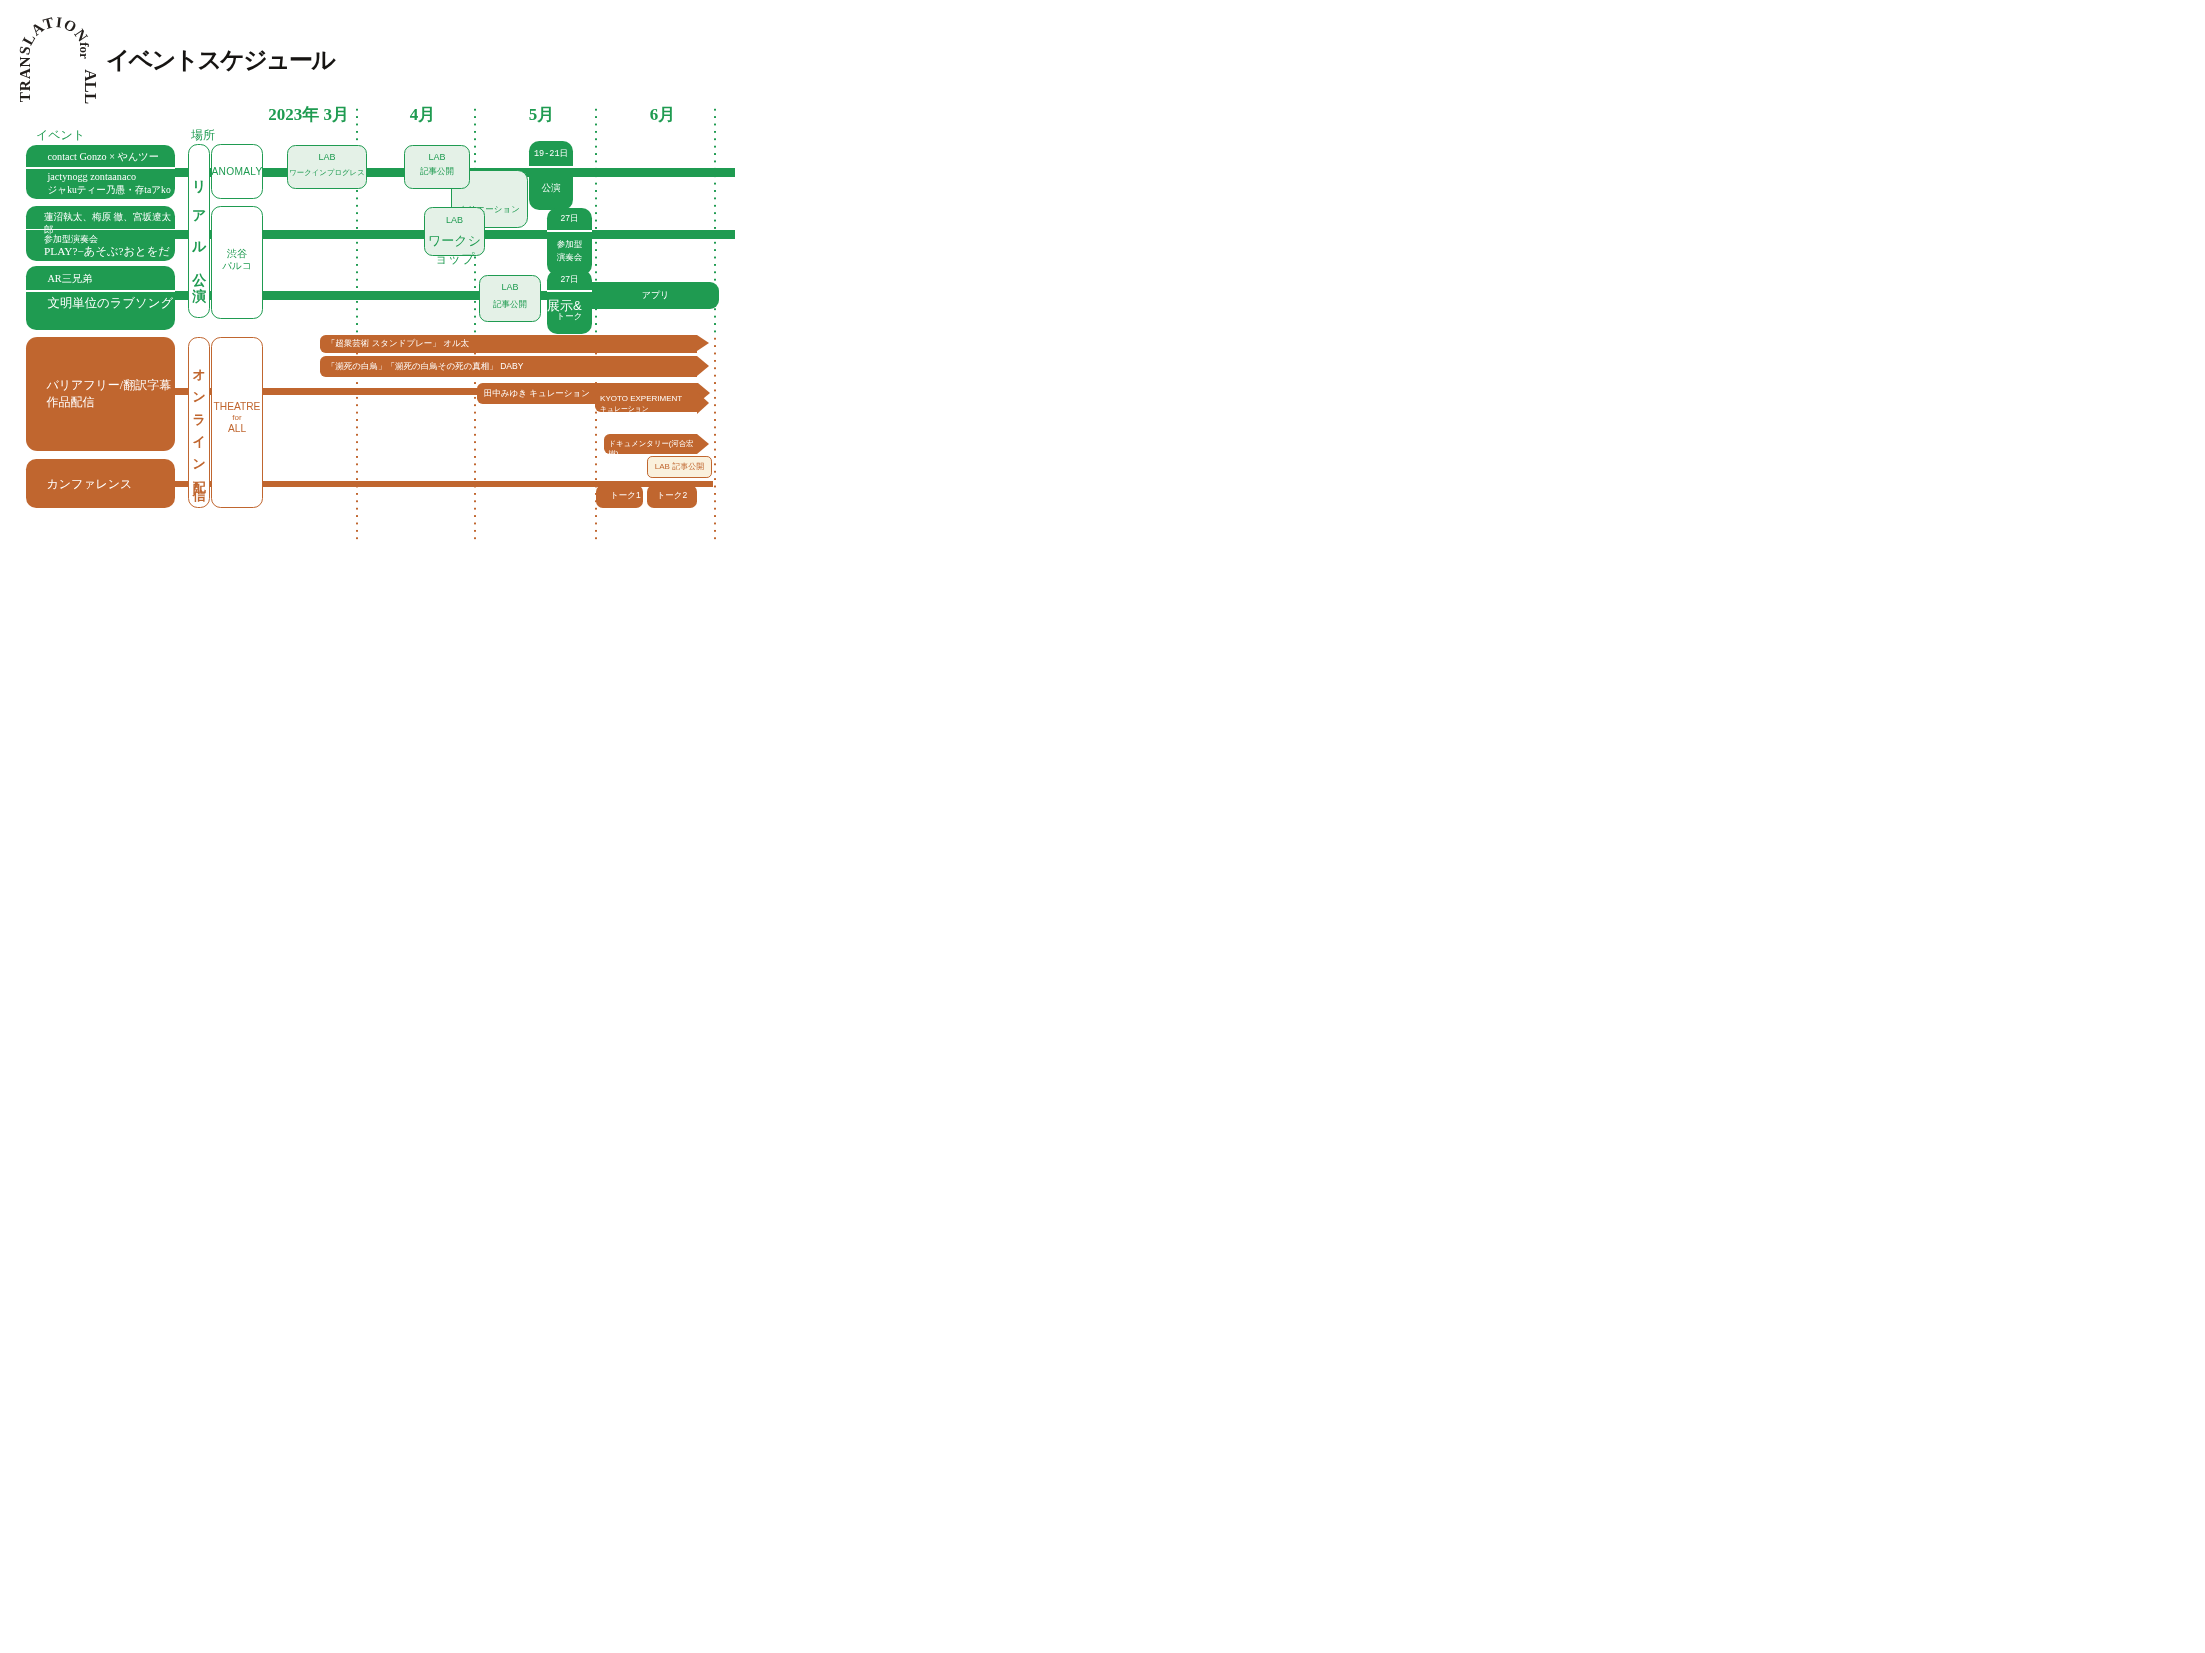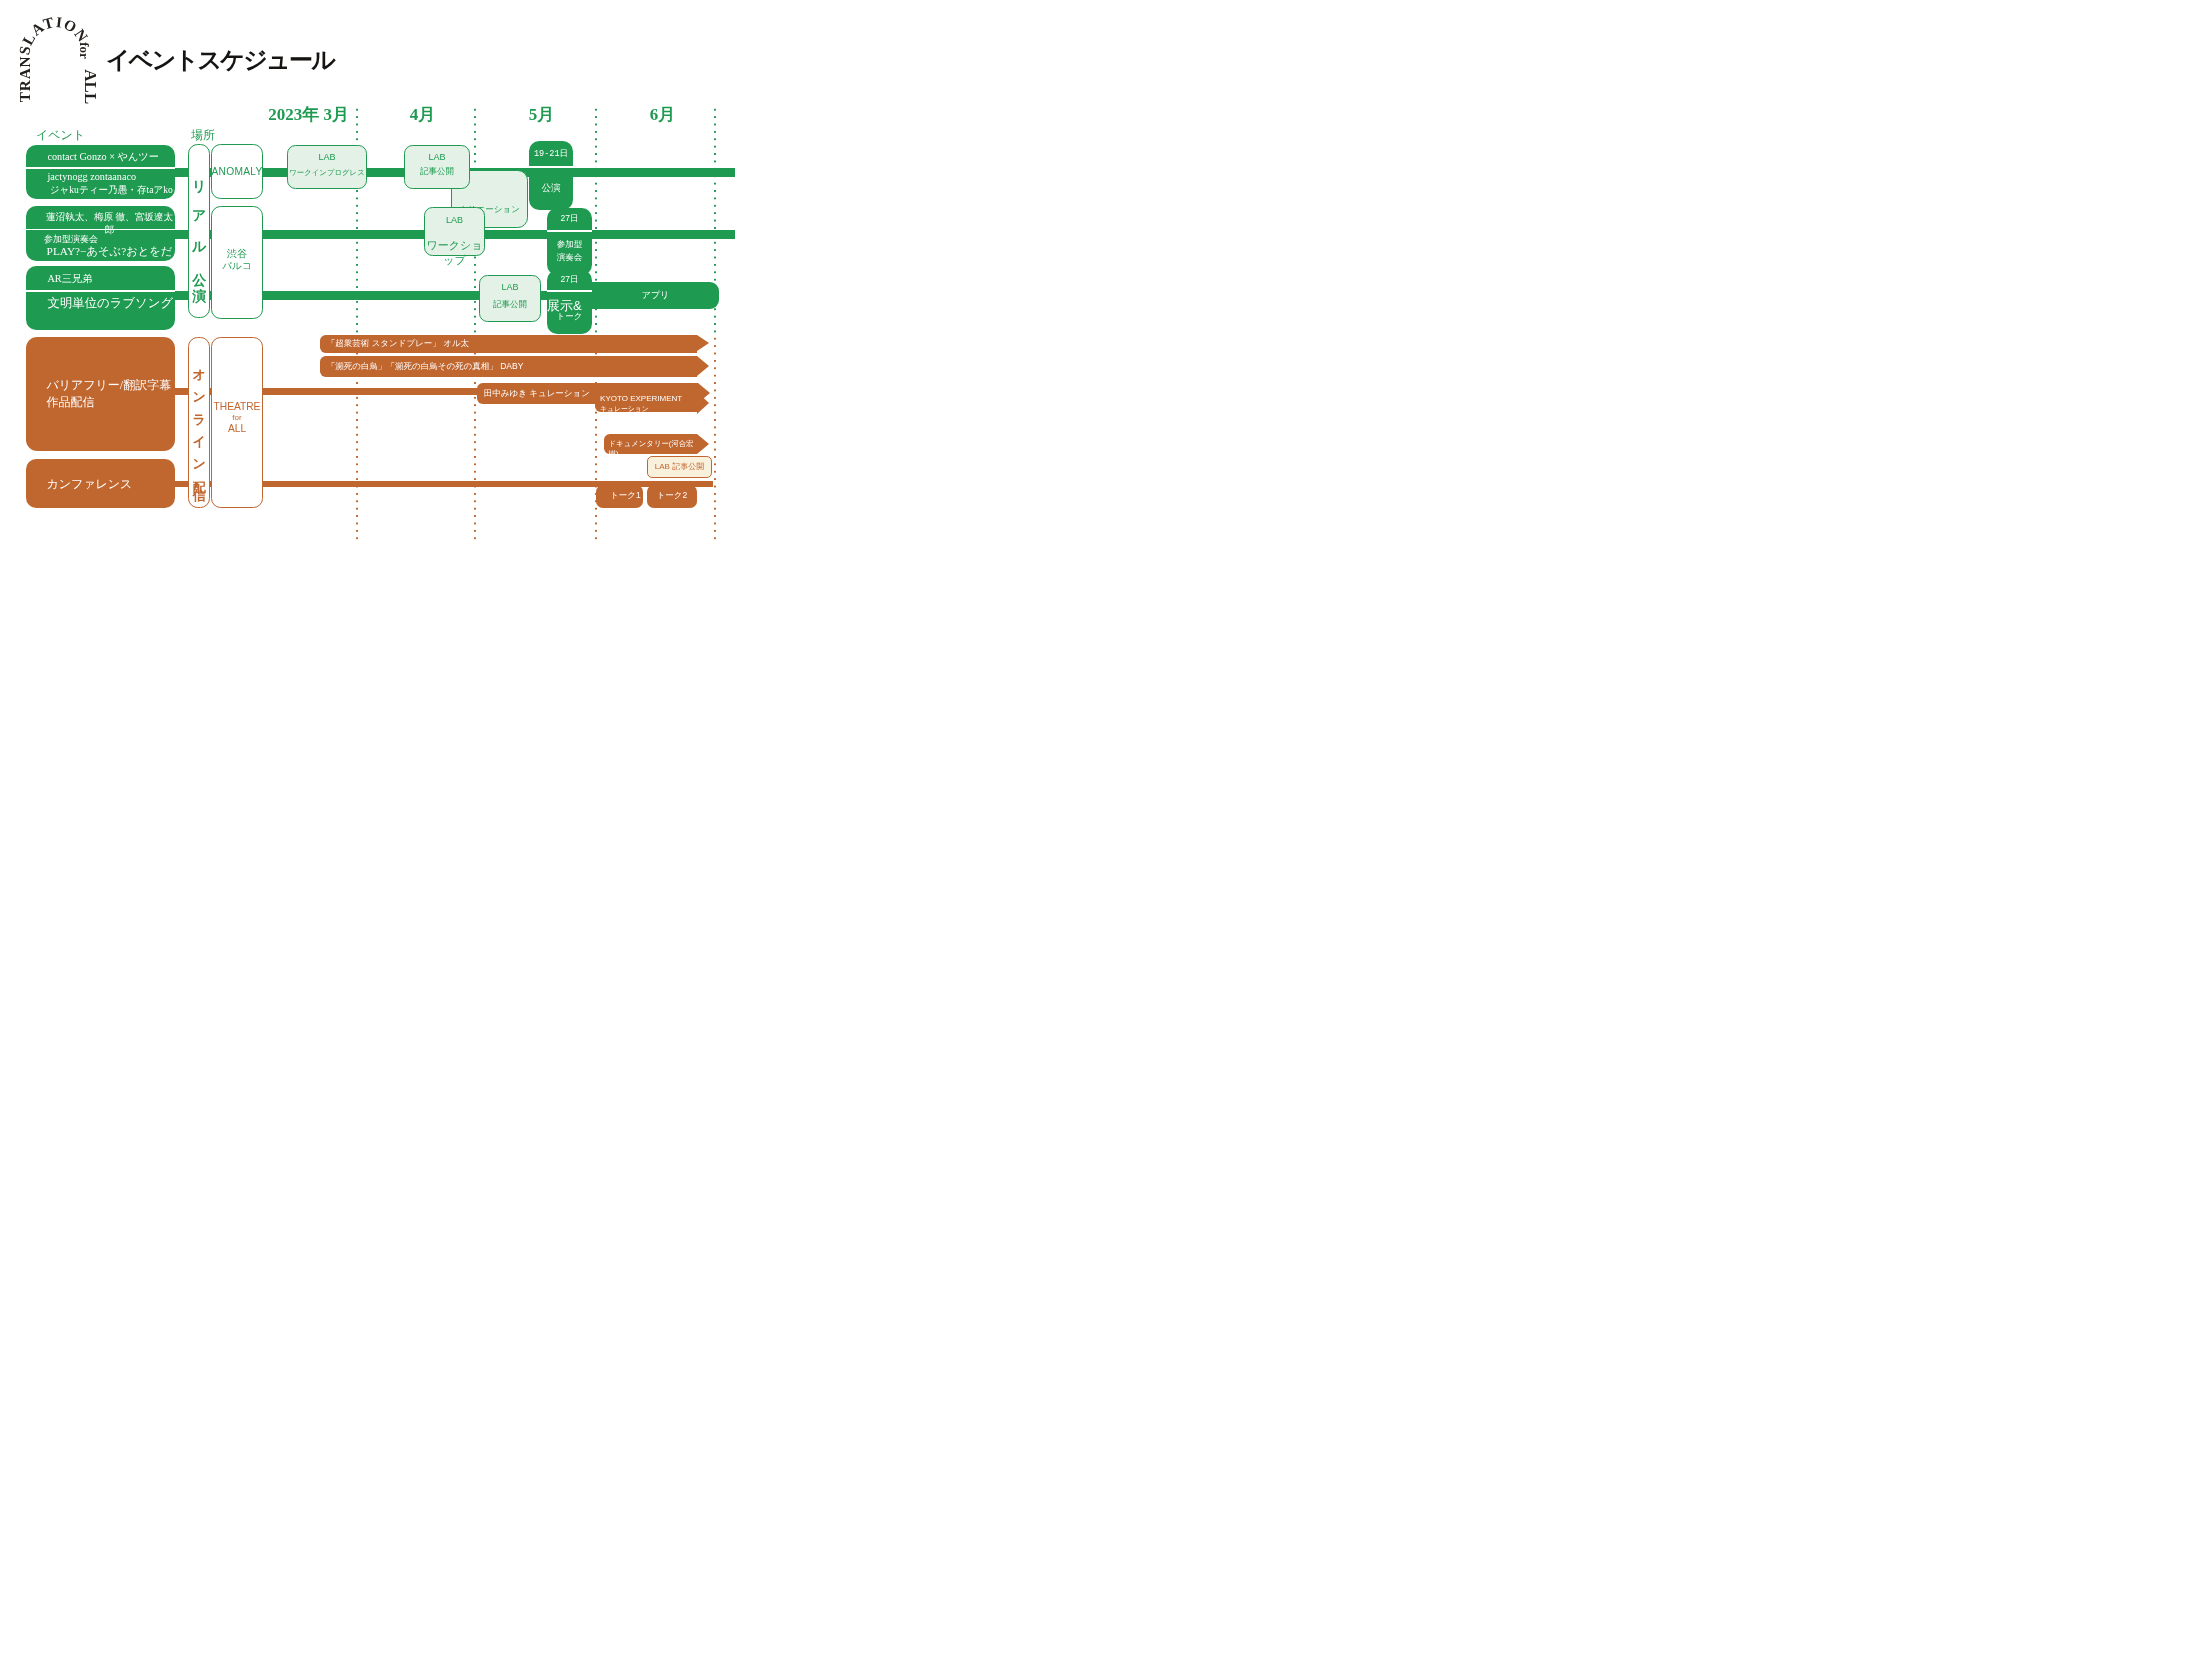--- a/index.html
+++ b/index.html
@@ -8,21 +8,21 @@
     --orange:#c0662f;
     --cream:#faf1dd;
     --ink:#231f1c;
   }
   *{margin:0;padding:0;box-sizing:border-box;}
   html,body{background:#ffffff;}
   body{width:735px;height:551px;overflow:hidden;}
   .canvas{position:relative;width:735px;height:551px;background:#fff;
           font-family:"Liberation Sans","DejaVu Sans",sans-serif;}
   .abs{position:absolute;}
-  .serif{font-family:"Liberation Serif","DejaVu Serif",serif;text-align:center;}
+  .serif{font-family:"Liberation Serif","DejaVu Serif",serif;}
   .sans{font-family:"Liberation Sans","DejaVu Sans",sans-serif;}
   .ctr{display:flex;align-items:center;justify-content:center;text-align:center;}
 
   .gsolid{background:var(--green);color:#fff;border-radius:10.2px;}
   .glight{background:var(--green-light);border:1.7px solid var(--green);color:var(--green);border-radius:8.5px;}
   .wboxg{background:#fff;border:1.7px solid var(--green);color:var(--green);border-radius:9.6px;}
   .wboxo{background:#fff;border:1.7px solid var(--orange);color:var(--orange);border-radius:9.6px;}
   .osolid{background:var(--orange);color:#fff;}
 
   .hline{position:absolute;background:var(--green);height:9px;z-index:2;}
@@ -127,21 +127,21 @@
   </div>
 
   <div class="abs gsolid z5 sans" style="left:529px;top:141px;width:44px;height:69px;font-family:Liberation Mono, monospace;">
     <div class="abs" style="left:0;top:7.4px;width:100%;text-align:center;font-size:8.5px;">19-21日</div>
     <div class="wdiv" style="top:25.4px;"></div>
     <div class="abs" style="left:0;top:41px;width:100%;text-align:center;font-size:9.6px;">公演</div>
   </div>
 
   <div class="abs glight z3 sans" style="left:424px;top:207px;width:61px;height:49px;">
     <div class="abs" style="left:0;top:7.4px;width:100%;text-align:center;font-size:9px;">LAB</div>
-    <div class="abs" style="left:0;top:24px;width:100%;text-align:center;font-size:11px;margin-top:6px;">ワークショップ</div>
+    <div class="abs" style="left:0;top:24px;width:100%;text-align:center;font-size:13px;">ワークショップ</div>
   </div>
 
   <div class="abs gsolid z5 sans" style="left:547px;top:208px;width:45px;height:67px;">
     <div class="abs" style="left:0;top:5.1px;width:100%;text-align:center;font-size:8.5px;">27日</div>
     <div class="wdiv" style="top:22px;"></div>
     <div class="abs" style="left:0;top:30.5px;width:100%;text-align:center;font-size:8.5px;">参加型</div>
     <div class="abs" style="left:0;top:44px;width:100%;text-align:center;font-size:8.5px;">演奏会</div>
   </div>
 
   <div class="abs glight z3 sans" style="left:479px;top:275px;width:62px;height:47px;">

